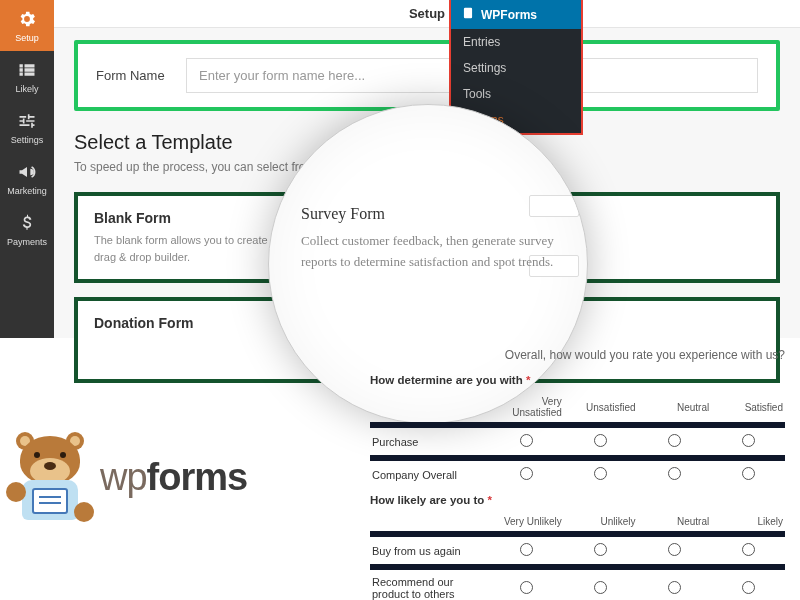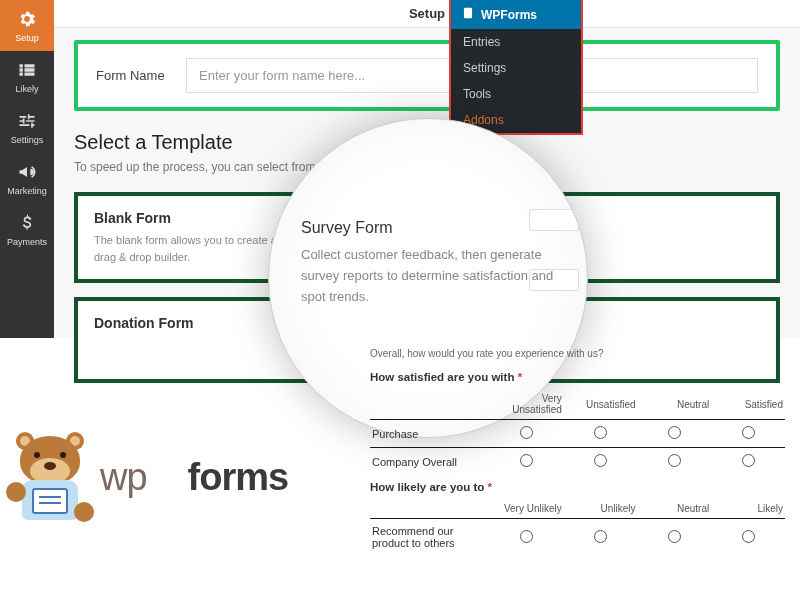--- a/index.html
+++ b/index.html
@@ -34,42 +34,42 @@
 
   
   .wpmenu { position:absolute; top:0; left:451px; width:130px; background:#23282d; box-shadow: 0 0 0 2px #e73e31; font-size:12px; color:#ccc; }
   .wpmenu-head { background:#0073aa; color:#fff; padding:6px 10px; display:flex; align-items:center; gap:6px; font-weight:600; }
   .wpmenu ul { list-style:none; }
   .wpmenu li { padding:6px 12px; cursor:pointer; }
   .wpmenu li.active { color:#fff; font-weight:700; }
   .wpmenu li.addons { color:#e27730; }
 
   
-  .zoom { position:absolute; left:268px; top:118px; width:320px; height:320px; border-radius:50%; background:#fff; border:1px solid #ccc; box-shadow:0 0 40px rgba(0,0,0,0.25), inset 0 0 60px rgba(0,0,0,.05); overflow:hidden; }
+  .zoom { position:absolute; left:268px; top:104px; width:320px; height:320px; border-radius:50%; background:#fff; border:1px solid #ccc; box-shadow:0 0 40px rgba(0,0,0,0.25), inset 0 0 60px rgba(0,0,0,.05); overflow:hidden;font-family:Liberation Serif, serif; }
   .zoom-inner { position:absolute; left:32px; right:32px; top:100px; }
   .zoom h4 { font-size:16px; color:#333; margin-bottom:8px; font-weight:500; }
   .zoom p { font-size:13px; color:#888; line-height:1.6; }
   .zoom .fieldbox { position:absolute; border:1px solid #ddd; background:#fff; height:22px; border-radius:2px; }
 
   
   .survey { position:absolute; left:360px; right:5px; top:338px; bottom:0; font-size:11px; color:#333; padding:6px 10px; }
-  .survey .q { color:#666; font-size:10px; padding:4px 0 6px; }
+  .survey .q { color:#666; font-size:12px; padding:4px 0 6px;text-align:right; }
   .survey .block-title { font-weight:700; font-size:11.5px; padding:6px 0; }
   .survey .req { color:#d63638; }
   .survey table { width:100%; border-collapse:collapse; table-layout:fixed; }
   .survey th { font-weight:400; color:#555; font-size:10px; padding:4px 2px; text-align:right; }
   .survey th:first-child { text-align:left; width:120px; }
-  .survey td { text-align:center; padding:6px 2px; border-top:1px solid #0f172a; }
+  .survey td { text-align:center; padding:6px 2px; border-top:6px solid #0f172a; }
   .survey td:first-child { text-align:left; color:#333; font-size:11px; }
   .survey .radio { display:inline-block; width:13px; height:13px; border:1.5px solid #555; border-radius:50%; }
 
   
   .brand { position:absolute; left:10px; bottom:78px; display:flex; align-items:center; gap:10px; }
   .brand .logo-text { font-size:38px; letter-spacing:-1px; color:#3a3a3a; }
-  .brand .logo-text b { font-weight:800; color:#3a3a3a;margin-left:41px; }
+  .brand .logo-text b { font-weight:800; color:#3a3a3a; }
   .brand .logo-text .wp { font-weight:400; color:#7a6a5f; }
 
   
   .bear { width:80px; height:90px; position:relative; }
   .bear .head { position:absolute; top:4px; left:10px; width:60px; height:48px; background:#b97a3a; border-radius:50% 50% 45% 45%; }
   .bear .ear { position:absolute; width:18px; height:18px; background:#b97a3a; border-radius:50%; top:0; }
   .bear .ear.l { left:6px; } .bear .ear.r { right:6px; }
   .bear .ear::after { content:""; position:absolute; inset:4px; background:#e9c28a; border-radius:50%; }
   .bear .muzzle { position:absolute; left:20px; top:26px; width:40px; height:26px; background:#e9c28a; border-radius:50%; }
   .bear .eye { position:absolute; width:6px; height:6px; background:#2b1b0e; border-radius:50%; top:20px; }
@@ -175,21 +175,21 @@
   <div class="zoom-inner">
     <h4>Survey Form</h4>
     <p>Collect customer feedback, then generate survey reports to determine satisfaction and spot trends.</p>
   </div>
 </div>
 
 <div class="survey">
   <div class="q">Overall, how would you rate you experience with us?</div>
 
   <div class="block-title">
-    <span>How satisfied are you with</span> <span class="req">*</span>
+    <span>How determine are you with</span> <span class="req">*</span>
   </div>
   <table>
     <tbody>
         <tr>
       <th></th>
       <th>Very Unsatisfied</th>
       <th>Unsatisfied</th>
       <th>Neutral</th>
       <th>Satisfied</th>
     </tr>
@@ -215,20 +215,27 @@
   </div>
   <table>
     <tbody>
         <tr>
       <th></th>
       <th>Very Unlikely</th>
       <th>Unlikely</th>
       <th>Neutral</th>
       <th>Likely</th>
     </tr>
+    <tr>
+          <td>Buy from us again</td>
+          <td><span class="radio"></span></td>
+          <td><span class="radio"></span></td>
+          <td><span class="radio"></span></td>
+          <td><span class="radio"></span></td>
+        </tr>
     <tr>
           <td>Recommend our product to others</td>
           <td><span class="radio"></span></td>
           <td><span class="radio"></span></td>
           <td><span class="radio"></span></td>
           <td><span class="radio"></span></td>
         </tr>
 
   </tbody>
     </table>

